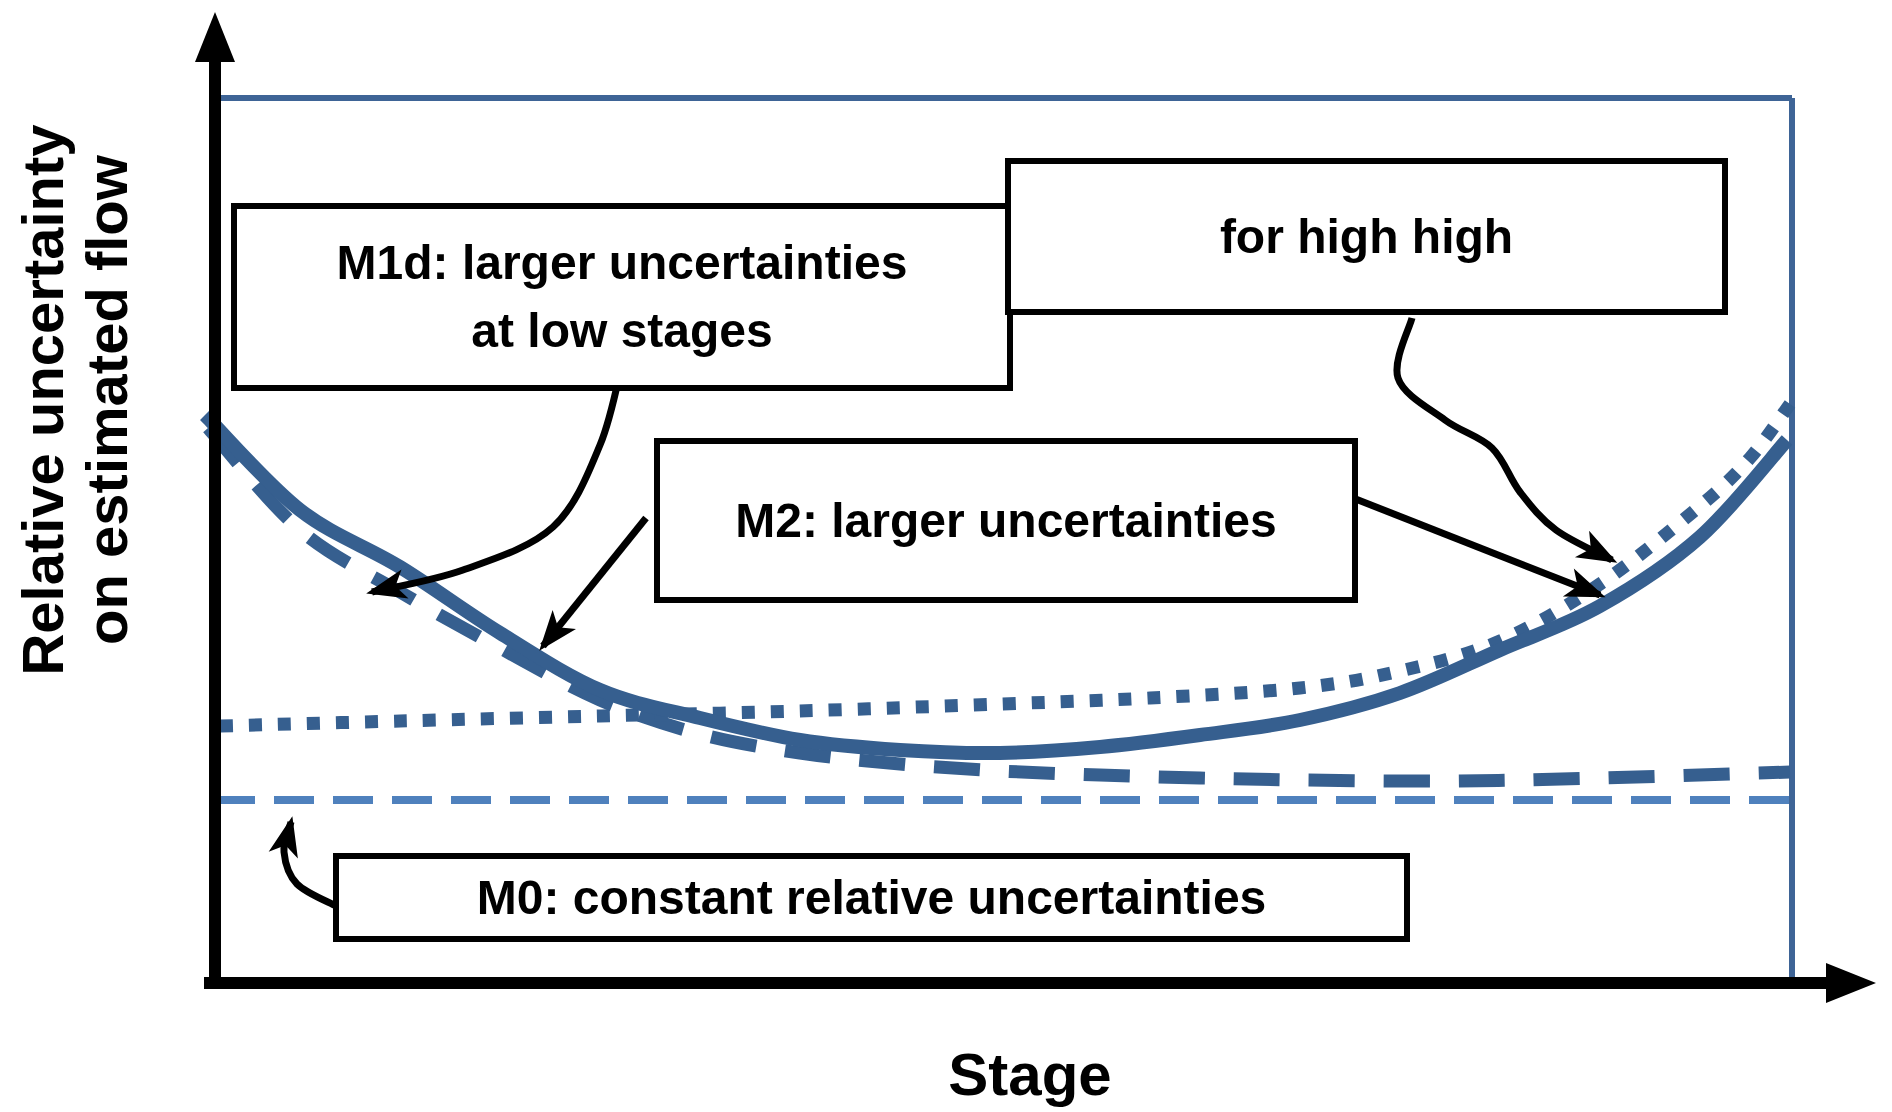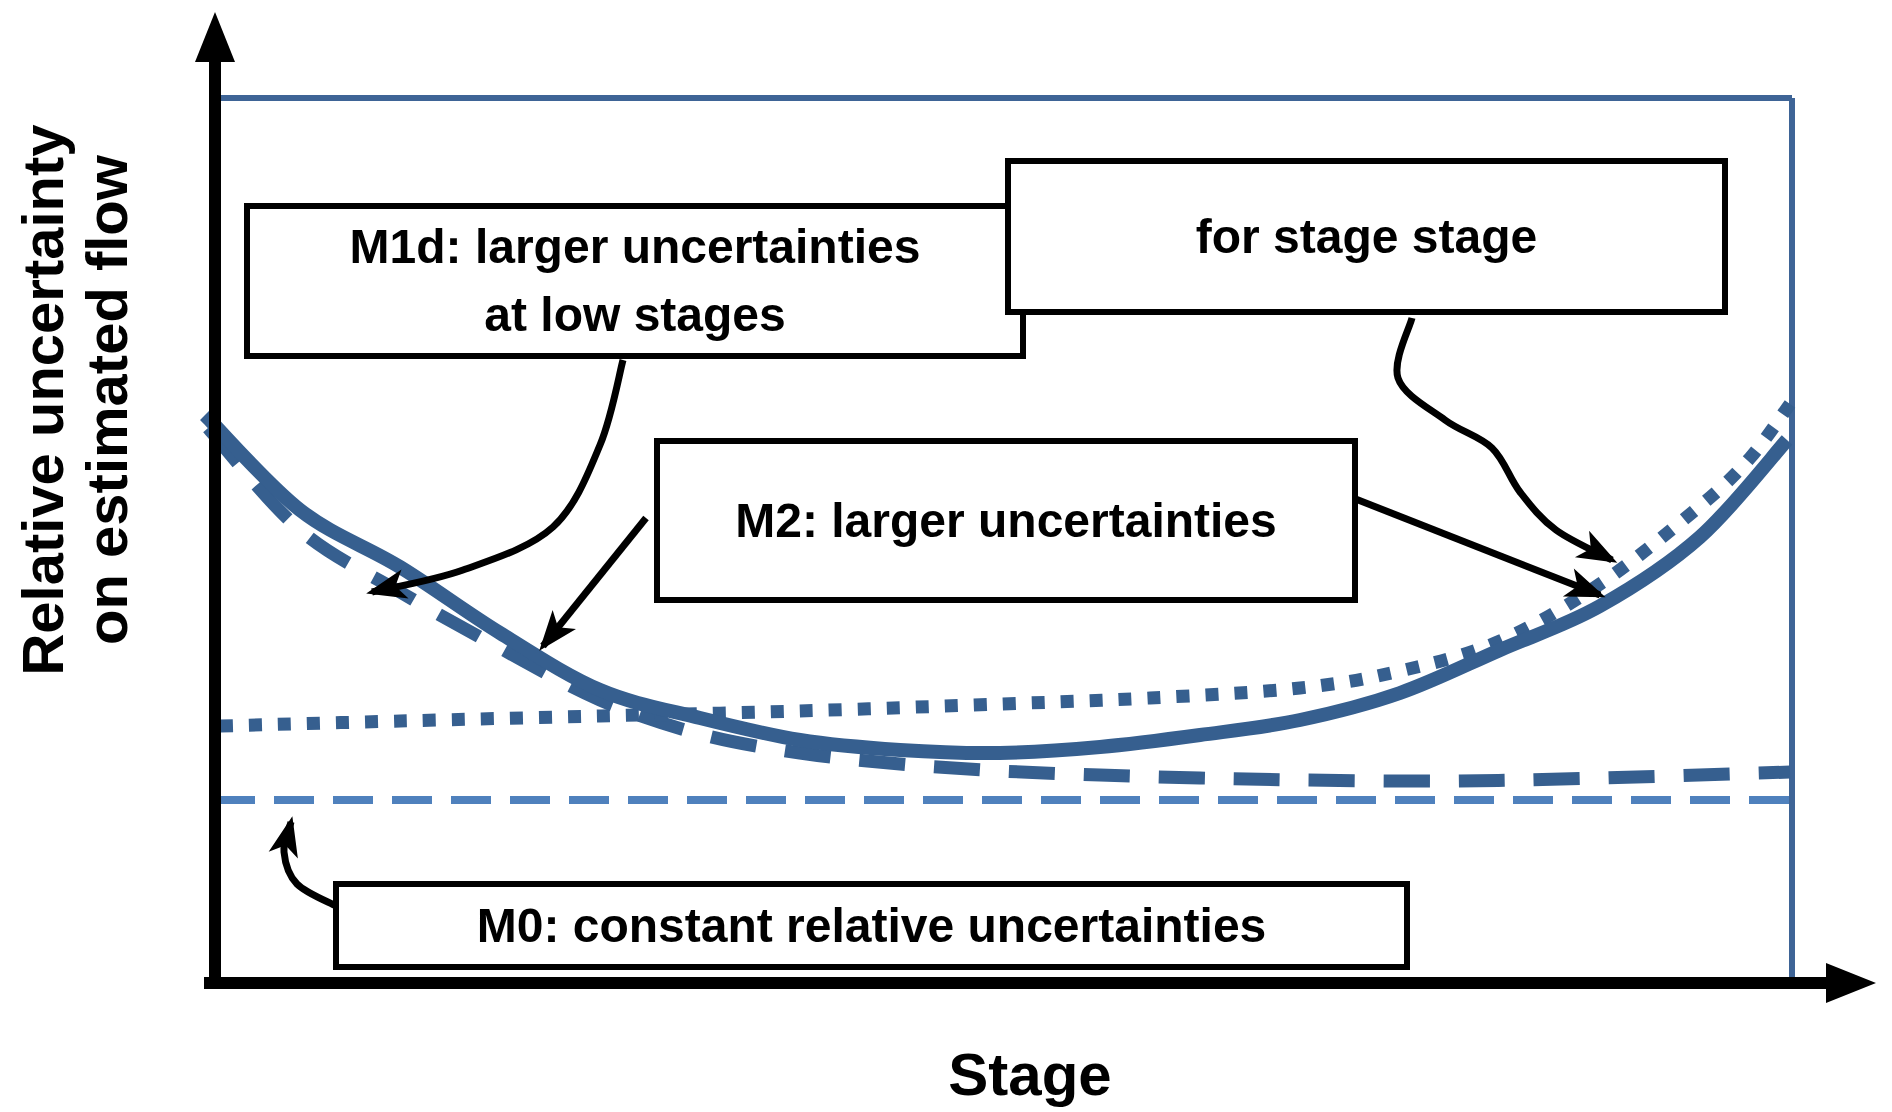--- a/index.html
+++ b/index.html
@@ -7,21 +7,21 @@
     position:relative;width:1892px;height:1112px;background:#ffffff;overflow:hidden;
     font-family:"Liberation Sans", sans-serif;
   }
   svg.plot{position:absolute;left:0;top:0;}
   .annot-box{
     position:absolute;box-sizing:border-box;border:6px solid #000;background:#fff;
     display:flex;flex-direction:column;align-items:center;justify-content:center;
     font-weight:bold;font-size:48px;color:#000;text-align:center;line-height:68px;
     white-space:nowrap;
   }
-  .annot-box.single{line-height:normal;margin-top:28px;}
+  .annot-box.single{line-height:normal;}
   .axis-label{
     position:absolute;font-weight:bold;color:#000;text-align:center;
   }
   .y-label{
     left:-245px;top:334px;width:640px;height:132px;
     transform:rotate(-90deg);
     font-size:58px;line-height:64px;font-weight:bold;
     display:flex;flex-direction:column;justify-content:center;align-items:center;
   }
   .x-label{
@@ -66,27 +66,27 @@
       </g>
   </svg>
 
   <div class="axis-label y-label">
     <span>Relative uncertainty</span>
     <span>on estimated flow</span>
   </div>
 
   <div class="axis-label x-label">Stage</div>
 
-  <div class="annot-box" style="left:244px;top:203px;width:782px;height:156px;">
+  <div class="annot-box" style="left:231px;top:203px;width:782px;height:188px;">
     <span>M1d: larger uncertainties</span>
     <span>at low stages</span>
   </div>
 
   <div class="annot-box" style="left:1005px;top:158px;width:723px;height:157px;">
-    <span>for stage stage</span>
+    <span>for high high</span>
   </div>
 
   <div class="annot-box" style="left:643px;top:438px;width:704px;height:165px;line-height:72px;margin-left:11px;">
     <span>M2: larger uncertainties</span>
   </div>
 
   <div class="annot-box single" style="left:333px;top:853px;width:1077px;height:89px;">
     <span>M0: constant relative uncertainties</span>
   </div>
 

